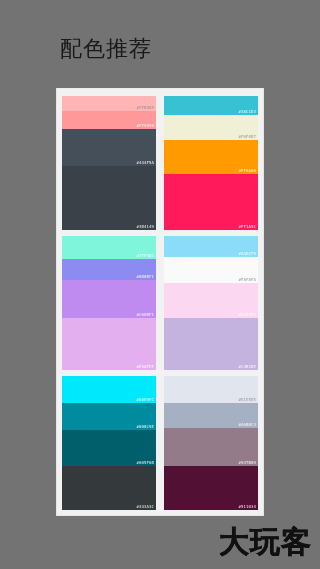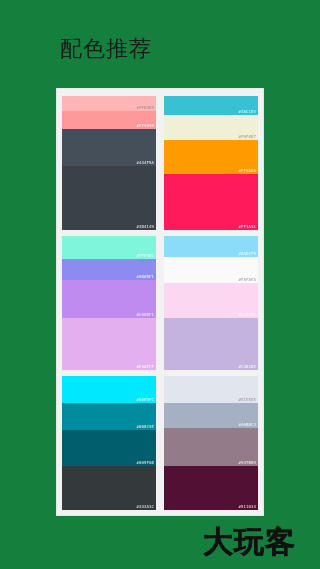--- a/index.html
+++ b/index.html
@@ -2,21 +2,21 @@
 <html><head>
 <meta charset="utf-8">
 <style>
   * { margin:0; padding:0; box-sizing:border-box; }
   html, body {
     width:320px; height:569px;
     background:#ffffff;
     font-family:"DejaVu Sans","Liberation Sans",sans-serif;
     overflow:hidden;
   }
-  .page { position:relative; width:320px; height:569px; background:#15803d; }
+  .page { position:relative; width:320px; height:569px; background:#737373; }
 
   .page-title {
     position:absolute;
     left:60px; top:34px;
     font-size:22px;
     line-height:30px;
     color:#1a1a1a;
     letter-spacing:1px;
     font-weight:400;
     white-space:nowrap;
@@ -67,21 +67,21 @@
     font-family:"DejaVu Sans Mono","Liberation Mono",monospace;
     letter-spacing:0.1px;
     white-space:nowrap;
     opacity:0.92;
   }
   .band-label.light { color:#ffffff; }
   .band-label.dark  { color:#8f8f8f; }
 
   .watermark {
     position:absolute;
-    right:24px;
+    right:8px;
     bottom:10px;
     font-size:30px;
     line-height:34px;
     color:#111111;
     font-weight:700;
     letter-spacing:1px;
     white-space:nowrap;
     -webkit-text-stroke:0.5px #111;
   }
 </style>

